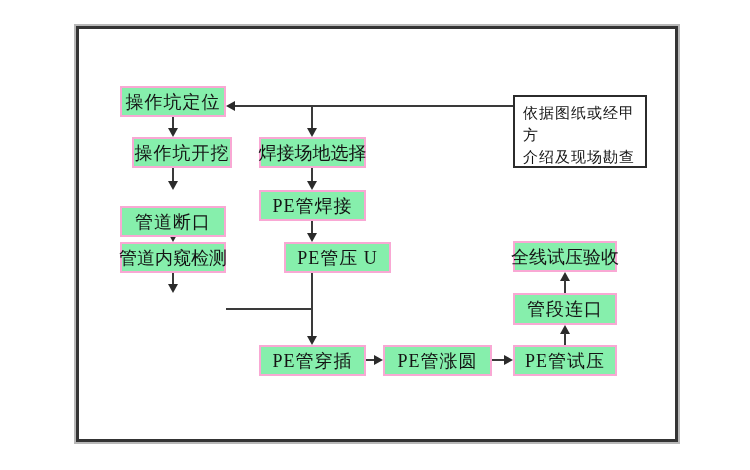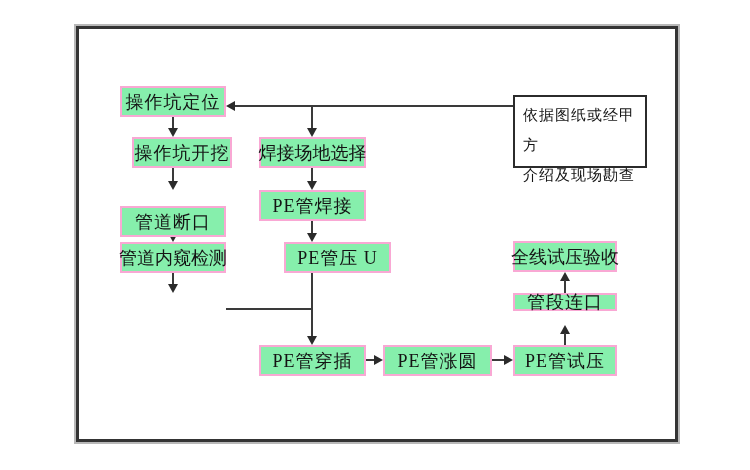--- a/index.html
+++ b/index.html
@@ -32,22 +32,21 @@
     white-space:nowrap;
   }
   .node-multiline {
     position:absolute;
     background:#ffffff;
     border:2px solid #2b2b2b;
     font-size:15px;
     color:#141414;
     letter-spacing:1px;
     padding:5px 6px 0 8px;
-    line-height:30px;
-    font-family:Liberation Mono, monospace;
+    line-height:22px;
   }
   .vline, .hline {
     position:absolute;
     background:#3a3a3a;
   }
   .vline { width:2px; }
   .hline { height:2px; }
   .ah { position:absolute; width:0; height:0; }
   .ah-down  { border-left:5px solid transparent; border-right:5px solid transparent; border-top:9px solid #2b2b2b; }
   .ah-up    { border-left:5px solid transparent; border-right:5px solid transparent; border-bottom:9px solid #2b2b2b; }
@@ -106,20 +105,20 @@
   <div class="node" style="left:120px; top:190px; width:106px; height:31px;margin-top:16px;">管道断口</div>
   <div class="node" style="left:120px; top:242px; width:106px; height:31px; letter-spacing:0;">管道内窥检测</div>
 
   <div class="node" style="left:259px; top:137px; width:107px; height:31px; letter-spacing:0;">焊接场地选择</div>
   <div class="node" style="left:259px; top:190px; width:107px; height:31px;text-align:right;">PE管焊接</div>
   <div class="node" style="left:259px; top:242px; width:107px; height:31px;margin-left:25px;">PE管压 U</div>
   <div class="node" style="left:259px; top:345px; width:107px; height:31px;">PE管穿插</div>
 
   <div class="node" style="left:383px; top:345px; width:109px; height:31px;">PE管涨圆</div>
   <div class="node" style="left:513px; top:345px; width:104px; height:31px;">PE管试压</div>
-  <div class="node" style="left:513px; top:293px; width:104px; height:18px;">管段连口</div>
+  <div class="node" style="left:513px; top:293px; width:104px; height:32px;">管段连口</div>
   <div class="node" style="left:513px; top:241px; width:104px; height:31px; letter-spacing:0;">全线试压验收</div>
 
   <div class="node-multiline" style="left:513px; top:95px; width:134px; height:73px;">
     <div>依据图纸或经甲方</div>
     <div>介绍及现场勘查</div>
   </div>
 </div>
 
 </body></html>

